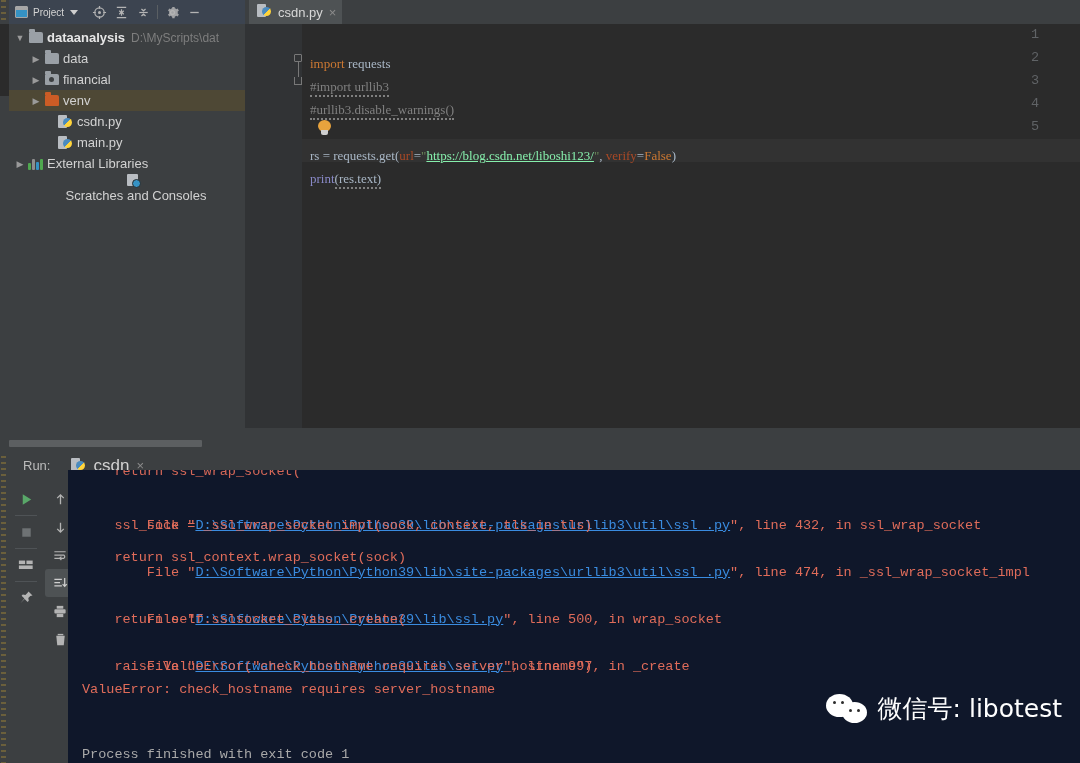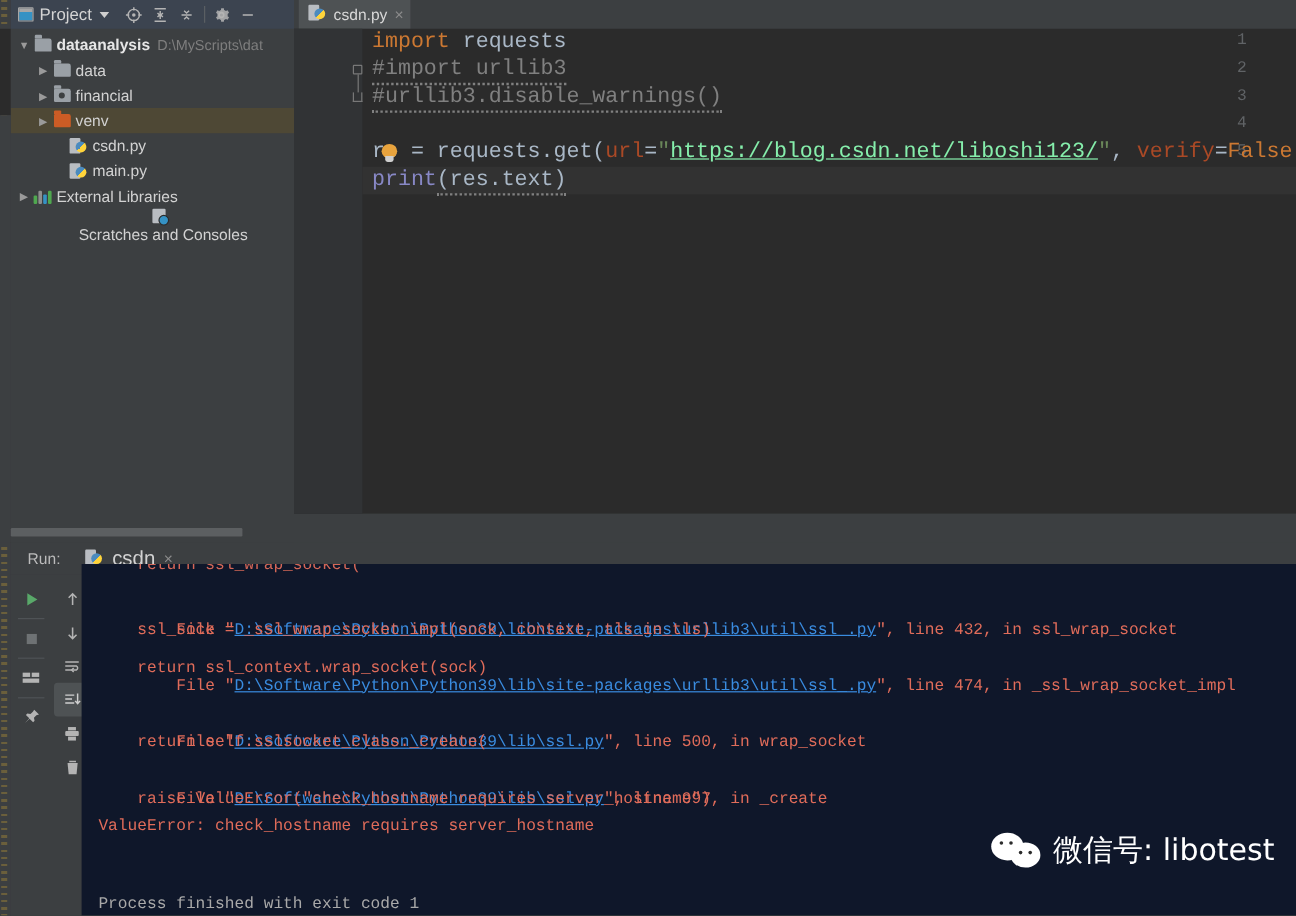--- a/index.html
+++ b/index.html
@@ -19,21 +19,21 @@
   .leftstrip .blk{position:absolute;left:0;width:9px;background:#2b2b2b;}
 
   
   .projpanel{position:absolute;left:9px;top:0;width:236px;height:452px;background:#3c3f41;}
   .projheader{position:absolute;left:9px;top:0;width:236px;height:24px;background:#3c4450;
      display:flex;align-items:center;}
   .toolbar{position:absolute;left:9px;top:0;width:236px;height:24px;display:flex;align-items:center;}
   .projbtn{display:flex;align-items:center;gap:5px;padding:0 4px 0 6px;height:24px;cursor:default;}
   .winicon{width:13px;height:12px;border:1.5px solid #a6a6a6;border-radius:1px;
      background:linear-gradient(to bottom,#a6a6a6 0 3px,#3592c4 3px 100%);box-sizing:border-box;}
-  .projlabel{font-size:14px;color:#d4d4d4;}
+  .projlabel{font-size:10px;color:#d4d4d4;}
   .caret{width:0;height:0;border-left:4px solid transparent;border-right:4px solid transparent;
      border-top:5px solid #cfcfcf;margin-left:1px;}
   .tbicon{width:22px;height:24px;display:flex;align-items:center;justify-content:center;cursor:default;}
   .tbsep{width:1px;height:14px;background:#5a5f63;margin:0 3px;}
 
   
   .tree{position:absolute;left:9px;top:27px;width:236px;height:410px;overflow:hidden;}
   .trow{position:relative;height:21px;display:flex;align-items:center;white-space:nowrap;cursor:default;}
   .trow.sel{background:#4e4835;}
   .arrow{width:14px;display:flex;align-items:center;justify-content:center;color:#9a9a9a;font-size:9px;}
@@ -70,21 +70,21 @@
   .edtab{position:absolute;left:4px;top:0;height:24px;background:#4e5254;display:flex;align-items:center;
      padding:0 6px 0 8px;gap:6px;cursor:default;}
   .edtab .tabname{font-size:13px;color:#d8d8d8;}
   .tabclose{color:#8c8c8c;font-size:13px;line-height:1;cursor:default;}
 
   .editor{position:absolute;left:245px;top:24px;width:835px;height:404px;background:#2b2b2b;}
   .gutter{position:absolute;left:0;top:0;width:57px;height:404px;background:#313335;}
   .gutnum{position:absolute;right:41px;font-family:"Liberation Mono",monospace;font-size:13.5px;color:#606366;text-align:right;width:30px;}
   .foldcol{position:absolute;left:49px;top:0;width:8px;height:404px;}
   .codearea{position:absolute;left:57px;top:0;right:0;height:404px;}
-  .cline{position:absolute;left:8px;white-space:pre;font-family:Liberation Mono, monospace;font-size:18px;line-height:23px;height:23px;}
+  .cline{position:absolute;left:8px;white-space:pre;font-family:Liberation Serif, serif;font-size:13px;line-height:23px;height:23px;margin-top:28px;}
   .caretline{position:absolute;left:57px;right:0;height:23px;background:#323232;}
   .k-import{color:#cc7832;}
   .k-plain{color:#a9b7c6;}
   .k-comment{color:#808080;}
   .k-named{color:#aa4926;}
   .k-str{color:#6a8759;}
   .k-kw{color:#cc7832;}
   .k-fn{color:#8888c6;}
   .squig{border-bottom:2px dotted #808080;padding-bottom:1px;}
   .ulink{color:#86efac;text-decoration:underline;}

